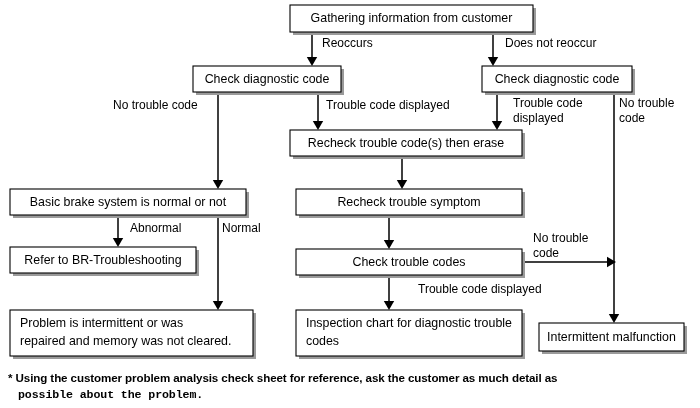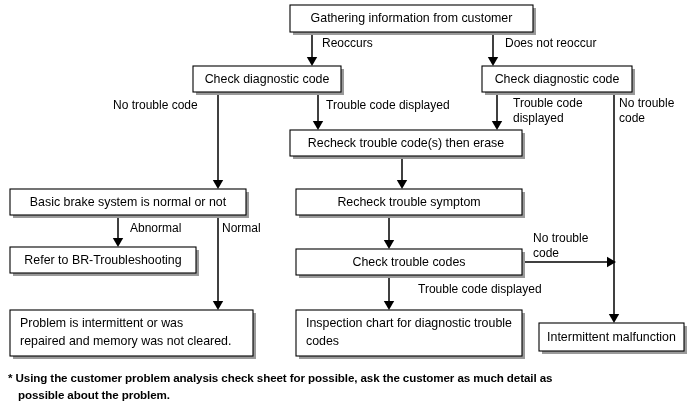--- a/index.html
+++ b/index.html
@@ -56,21 +56,21 @@
     left: 8px;
     top: 370px;
     width: 684px;
     font-family: "Liberation Sans", sans-serif;
     font-size: 11.6px;
     font-weight: bold;
     line-height: 1.45;
     color: #000000;
     letter-spacing: -0.1px;
   }
-  .footnote .fn-line2 { display: block; padding-left: 10px; }
+  .footnote .fn-line2 { display: block; padding-left: 10px; font-family: Liberation Mono, monospace; }
 </style>
 </head>
 <body>
 
 <div id="flow-root">
   <svg id="flow-svg" width="700" height="408" viewBox="0 0 700 408" xmlns="http://www.w3.org/2000/svg">
       <g>
         <g>
           <path d="M 312 32 L 312 57" class="edge-line"></path>
           <polygon points="306.8,57 317.2,57 312,66" class="edge-head"></polygon>
@@ -185,15 +185,15 @@
           <rect x="542" y="326" width="145" height="28" class="box-shadow"></rect>
           <rect x="539" y="323" width="145" height="28" class="box-rect"></rect>
           <text x="611.5" y="337.5" class="box-text" text-anchor="middle"><tspan x="611.5" dy="0">Intermittent malfunction</tspan></text>
         </g>
       </g>
     </svg>
 </div>
 
 <div class="footnote">
   <span>*</span>
-  <span>Using the customer problem analysis check sheet for possible, ask the customer as much detail as</span>
+  <span>Using the customer problem analysis check sheet for reference, ask the customer as much detail as</span>
   <span class="fn-line2">possible about the problem.</span>
 </div>
 
 </body></html>

